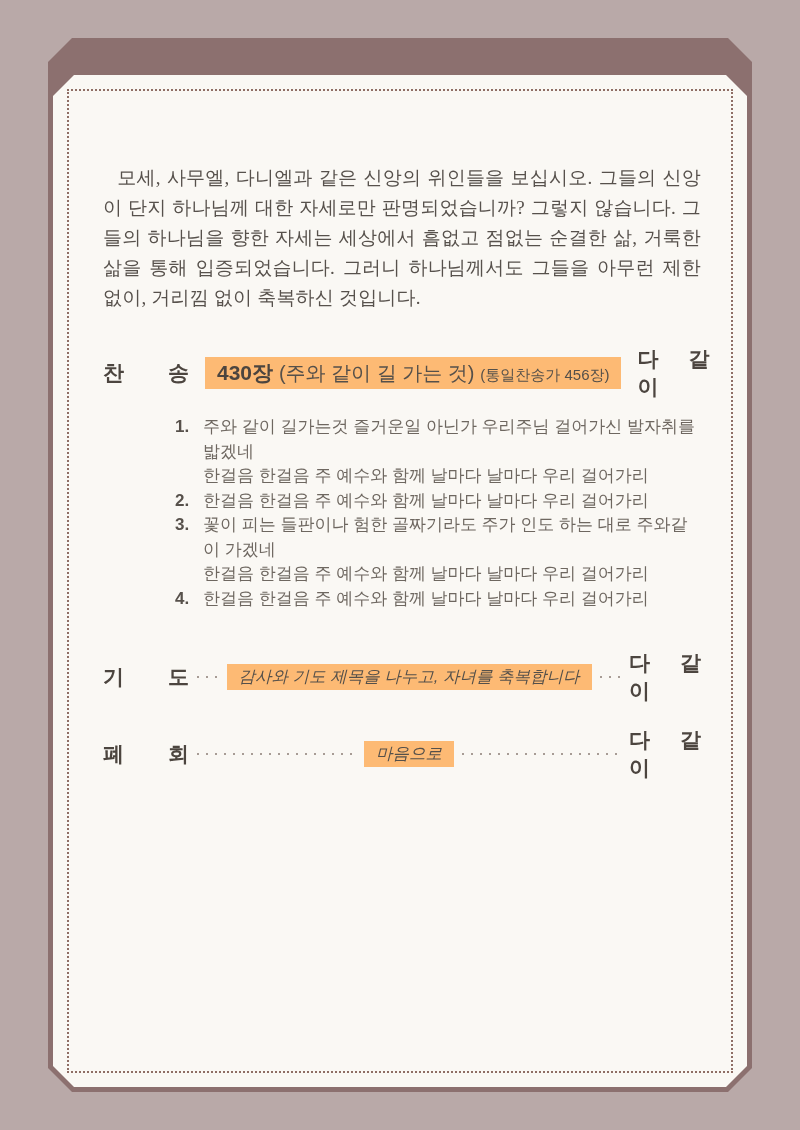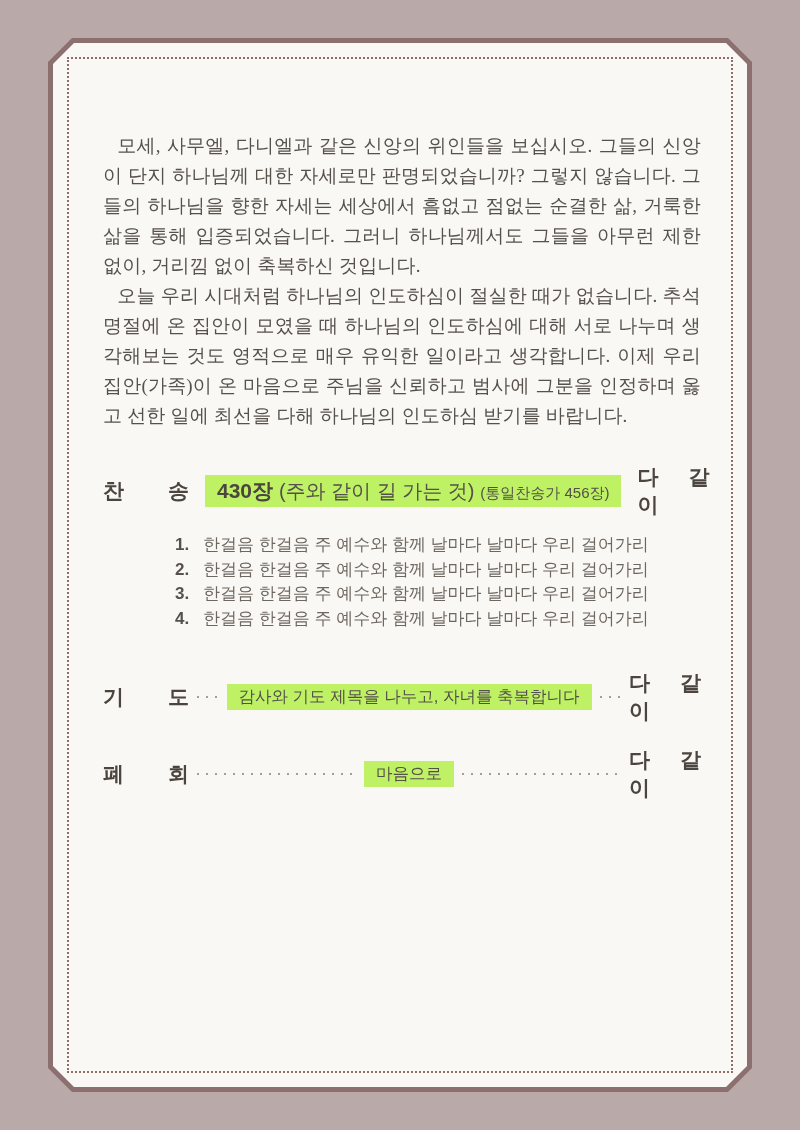--- a/index.html
+++ b/index.html
@@ -11,20 +11,21 @@
   .page-outline {
     position:absolute; left:48px; top:38px; width:704px; height:1054px;
     background:#8c706f;
     clip-path: polygon(24px 0, calc(100% - 24px) 0, 100% 24px, 100% calc(100% - 24px),
                        calc(100% - 24px) 100%, 24px 100%, 0 calc(100% - 24px), 0 24px);
   }
   .page {
     position:absolute; inset:5px; background:#faf8f4;
     clip-path: polygon(21px 0, calc(100% - 21px) 0, 100% 21px, 100% calc(100% - 21px),
                        calc(100% - 21px) 100%, 21px 100%, 0 calc(100% - 21px), 0 21px);
+    margin-top: 32px;
   }
   .frame {
     position:absolute; inset:14px;
     border:2px dotted #8f6e65;
     padding:72px 30px 0 34px;
   }
   
   .body-text {
     font-family:"Liberation Serif", serif;
     font-size:19px; line-height:30px; color:#57514c;
@@ -36,75 +37,76 @@
     flex:1; height:2px; margin:0 8px; align-self:center;
     background-image:repeating-linear-gradient(to right, #a79c95 0 2px, transparent 2px 9px);
   }
   .hymn-row {
     margin-top:32px; display:flex; align-items:center;
     font-size:21px; font-weight:bold; color:#4c453f;
   }
   .p-label { width:86px; flex:none; text-align:justify; text-align-last:justify; }
   .p-right { width:72px; flex:none; text-align:justify; text-align-last:justify; }
   .center-box {
-    background:#bef264; padding:2px 12px; font-weight:normal;
+    background:#fdba74; padding:2px 12px; font-weight:normal;
     white-space:nowrap; color:#55504a;
   }
   .center-box .hymn-number { font-weight:bold; font-size:21px; color:#4c453f; }
   .center-box .hymn-title { font-size:20px; }
   .center-box .hymn-ref { font-size:15px; }
   
   .verses { margin:14px 0 0 72px; list-style:none; }
   .verse { display:flex; font-size:17px; line-height:24.5px; color:#6e6760; }
   .vnum { font-weight:bold; color:#57514b; width:28px; flex:none; }
   
   .program { margin-top:38px; }
   .prog-row {
     display:flex; align-items:center; margin-bottom:21px;
     font-size:21px; font-weight:bold; color:#4c453f;
   }
-  .prog-center { font-size:16.5px; }
+  .prog-center { font-size:16.5px;font-style:italic; }
 </style>
 </head>
 <body>
 
 <div class="canvas">
   <div class="page-outline">
     <div class="page">
       <div class="frame">
 
         <div class="body-text">
           <p>모세, 사무엘, 다니엘과 같은 신앙의 위인들을 보십시오. 그들의 신앙이 단지 하나님께 대한 자세로만 판명되었습니까? 그렇지 않습니다. 그들의 하나님을 향한 자세는 세상에서 흠없고 점없는 순결한 삶, 거룩한 삶을 통해 입증되었습니다. 그러니 하나님께서도 그들을 아무런 제한 없이, 거리낌 없이 축복하신 것입니다.</p>
-          <p>오늘 우리 시대처럼 하나님의 인도하심이 절실한 때가 없습니다. 추석명절에 온 집안이 모였을 때 하나님의 인도하심에 대해 서로 나누며 생각해보는 것도 영적으로 매우 유익한 일이라고 생각합니다. 이제 우리 집안(가족)이 온 마음으로 주님을 신뢰하고 범사에 그분을 인정하며 옳고 선한 일에 최선을 다해 하나님의 인도하심 받기를 바랍니다.</p>
         </div>
 
         <div class="hymn-row">
           <span class="p-label">찬 송</span>
           <span class="leader"></span>
           <span class="center-box"><span class="hymn-number">430장</span>&nbsp;<span class="hymn-title">(주와 같이 길 가는 것)</span>&nbsp;<span class="hymn-ref">(통일찬송가 456장)</span></span>
           <span class="leader"></span>
           <span class="p-right">다 같 이</span>
         </div>
 
         <ol class="verses">
           <li class="verse">
             <span class="vnum">1.</span>
             <span class="vtext">
+              <div>주와 같이 길가는것 즐거운일 아닌가 우리주님 걸어가신 발자취를 밟겠네</div>
               <div>한걸음 한걸음 주 예수와 함께 날마다 날마다 우리 걸어가리</div>
             </span>
           </li>
           <li class="verse">
             <span class="vnum">2.</span>
             <span class="vtext">
               <div>한걸음 한걸음 주 예수와 함께 날마다 날마다 우리 걸어가리</div>
             </span>
           </li>
           <li class="verse">
             <span class="vnum">3.</span>
             <span class="vtext">
+              <div>꽃이 피는 들판이나 험한 골짜기라도 주가 인도 하는 대로 주와같이 가겠네</div>
               <div>한걸음 한걸음 주 예수와 함께 날마다 날마다 우리 걸어가리</div>
             </span>
           </li>
           <li class="verse">
             <span class="vnum">4.</span>
             <span class="vtext">
               <div>한걸음 한걸음 주 예수와 함께 날마다 날마다 우리 걸어가리</div>
             </span>
           </li>
         </ol>

